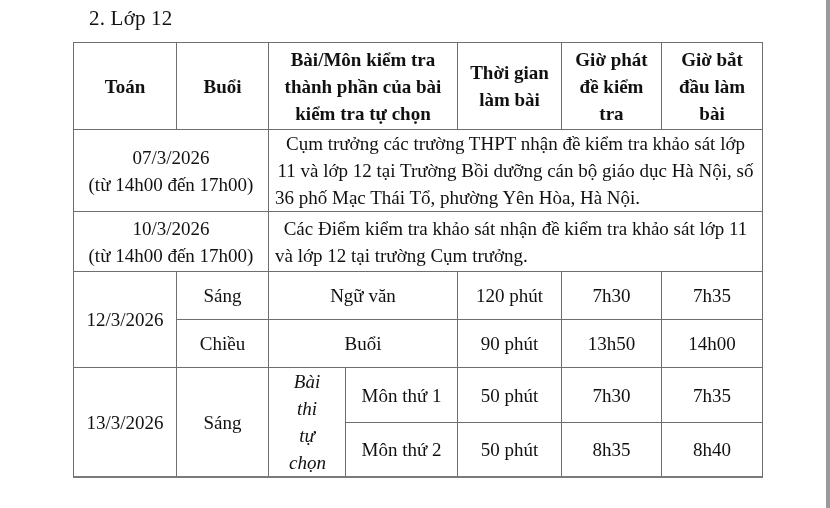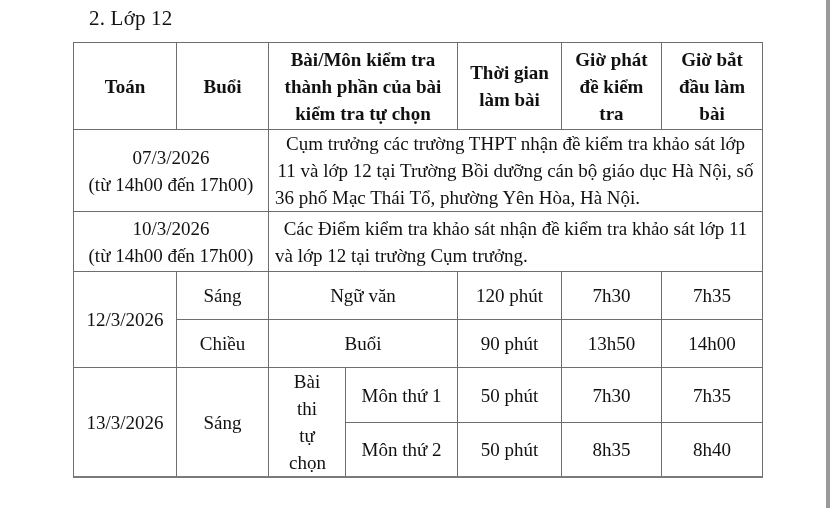--- a/index.html
+++ b/index.html
@@ -83,21 +83,21 @@
     <td>Chiều</td>
     <td colspan="2">Buổi</td>
     <td>90 phút</td>
     <td>13h50</td>
     <td>14h00</td>
   </tr>
 
   <tr class="r5">
     <td rowspan="2">13/3/2026</td>
     <td rowspan="2">Sáng</td>
-    <td rowspan="2" style="padding:0 20px;">Bài thi tự chọn</td>
+    <td rowspan="2" style="padding:0 20px;font-style:italic;">Bài thi tự chọn</td>
     <td>Môn thứ 1</td>
     <td>50 phút</td>
     <td>7h30</td>
     <td>7h35</td>
   </tr>
   <tr class="r6">
     <td>Môn thứ 2</td>
     <td>50 phút</td>
     <td>8h35</td>
     <td>8h40</td>

